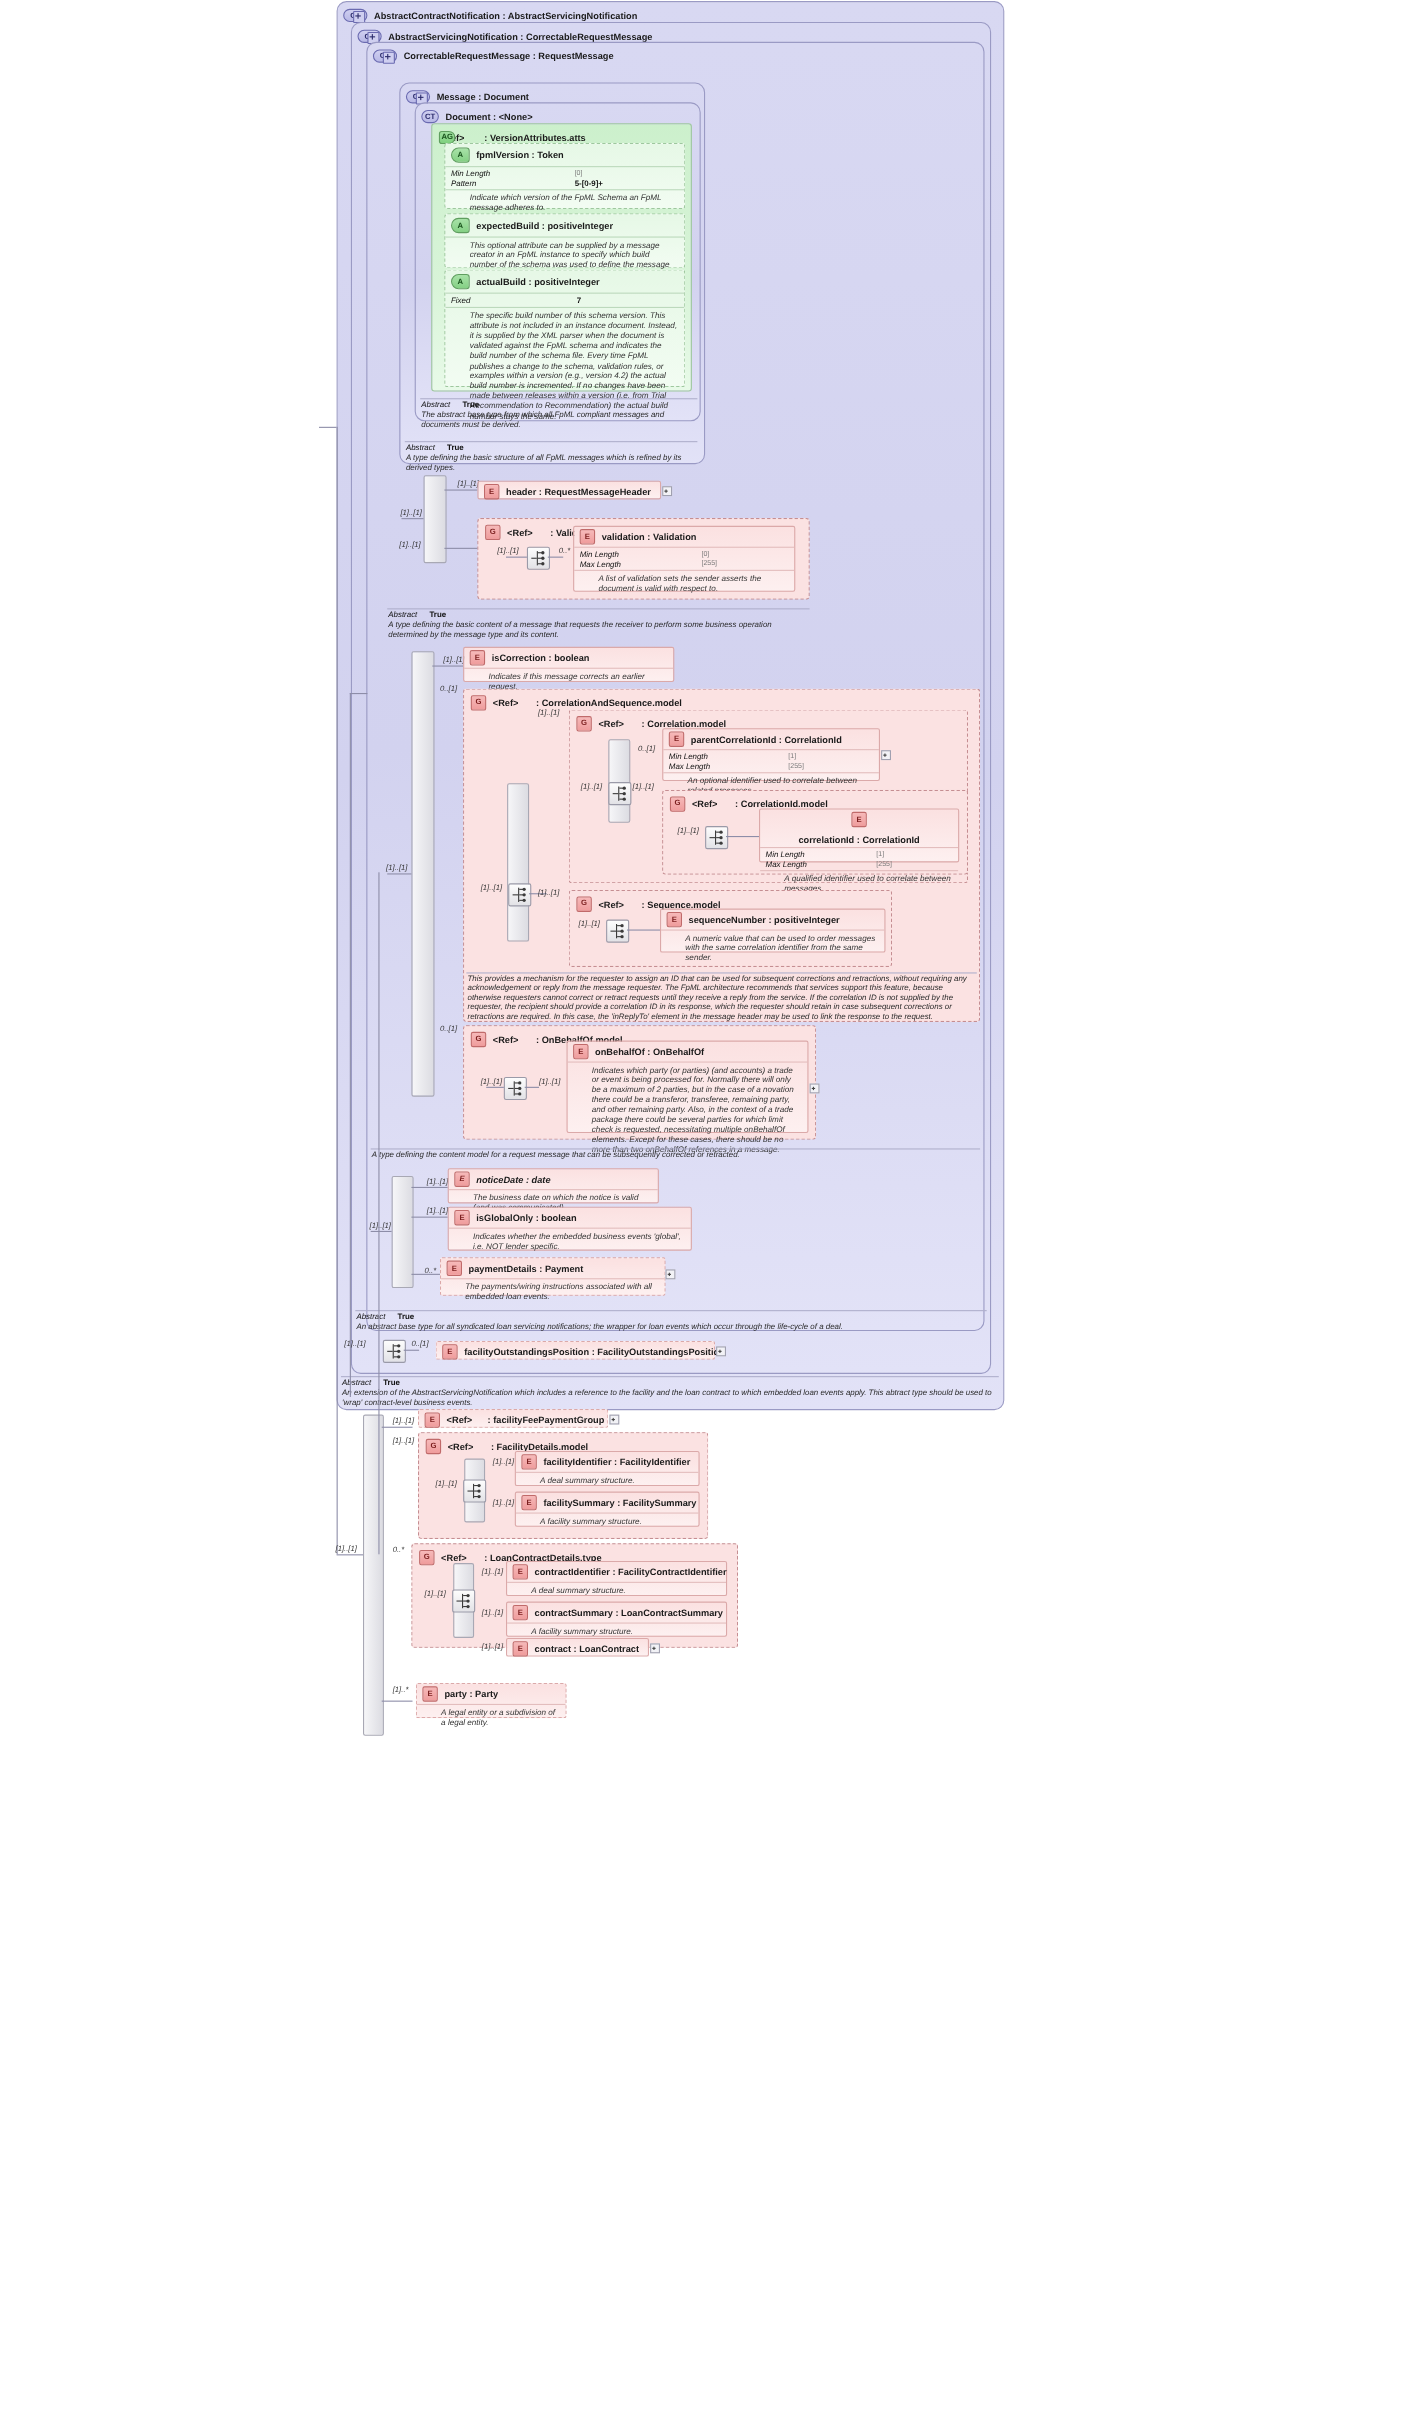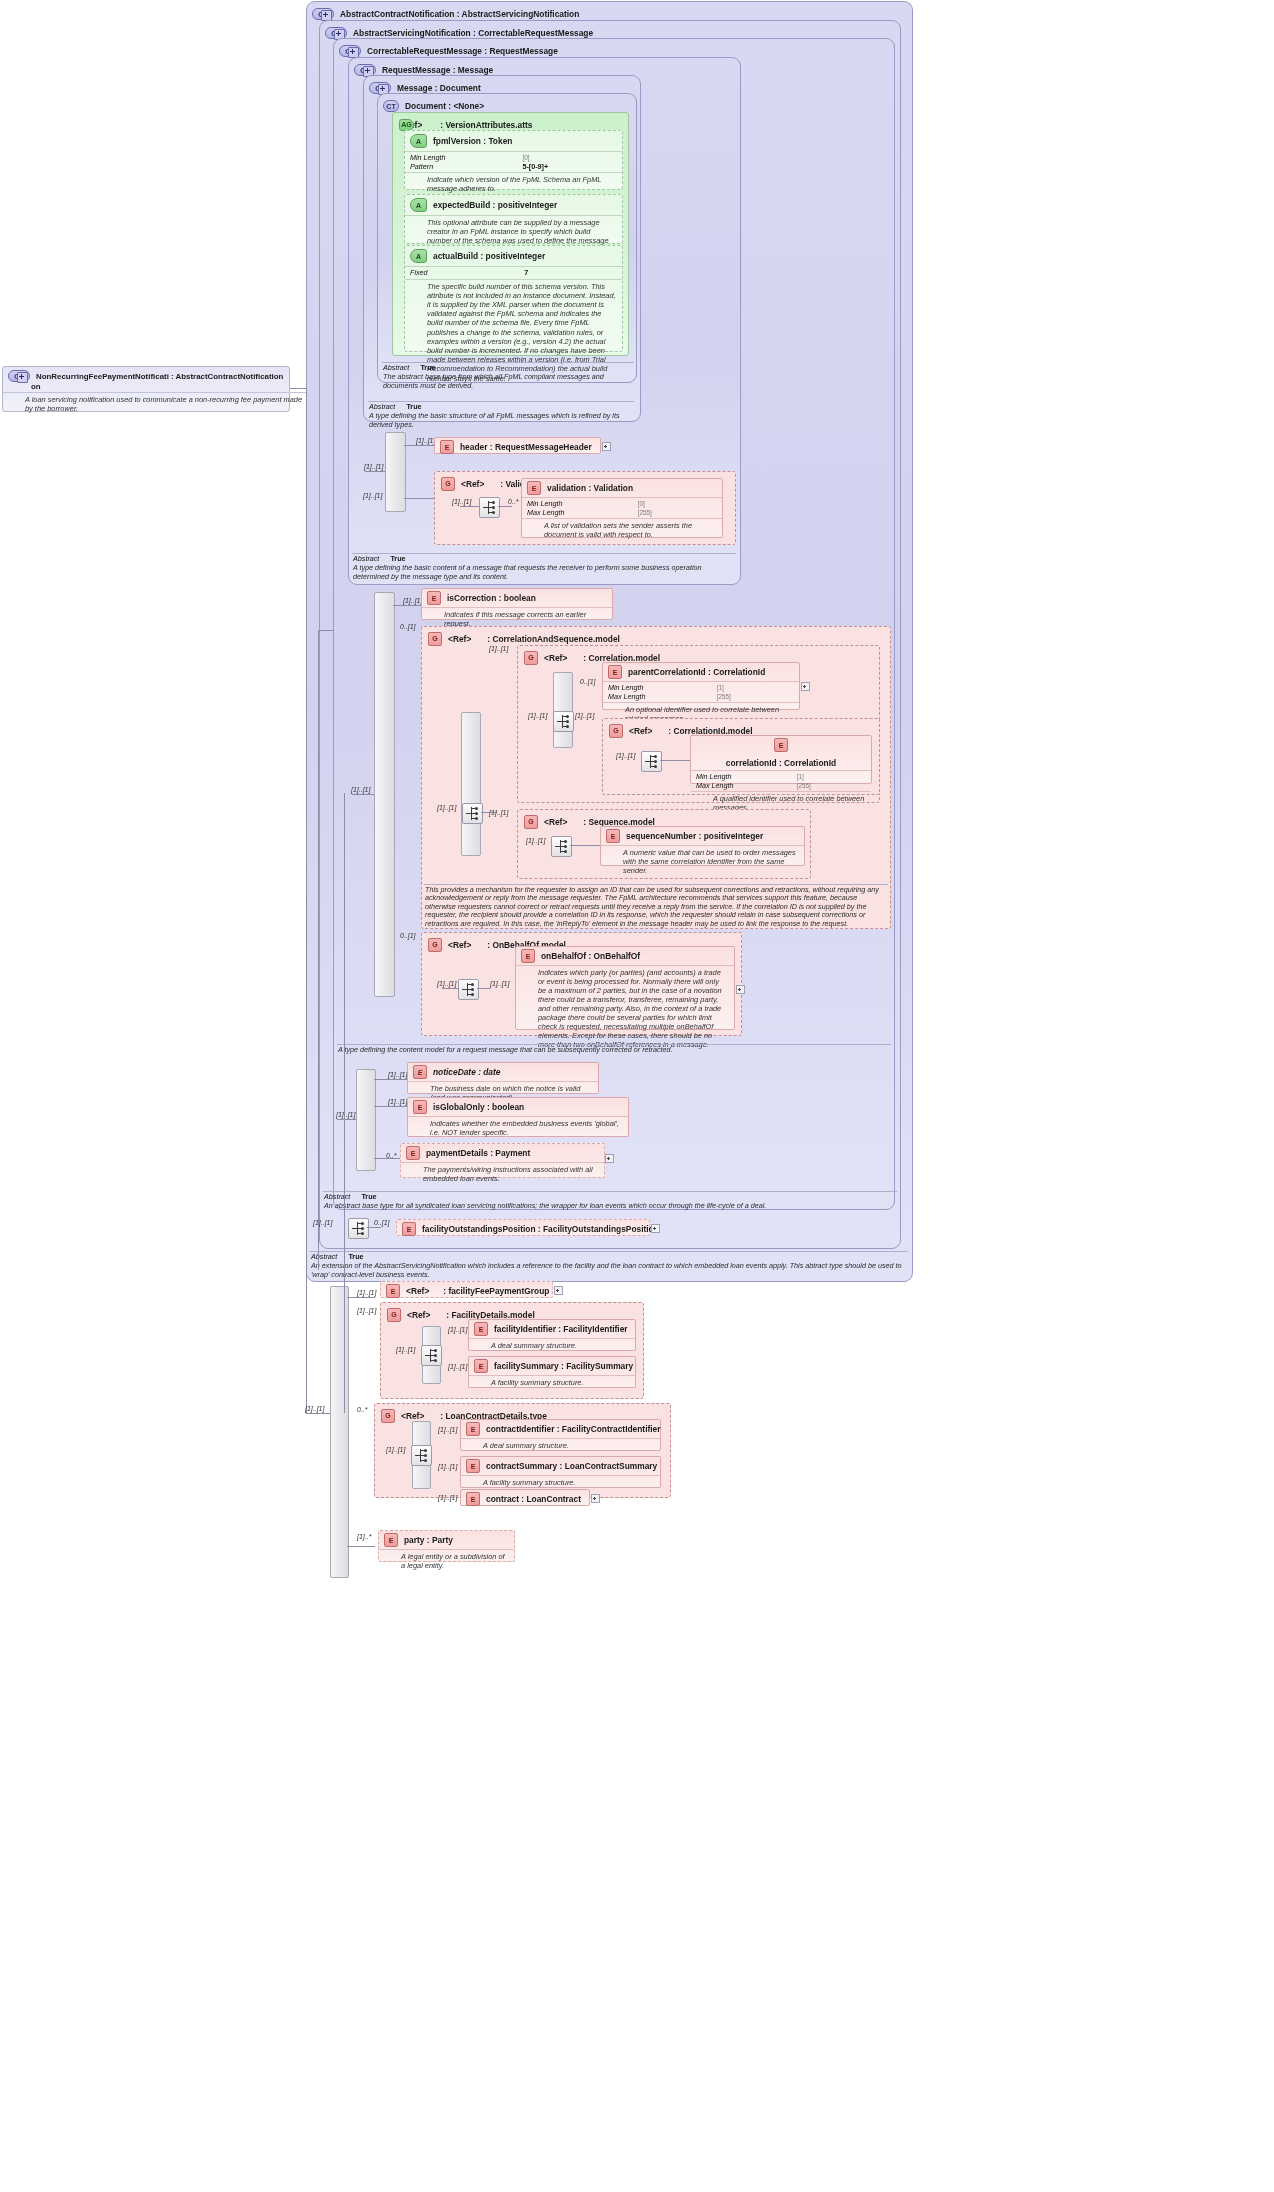--- a/index.html
+++ b/index.html
@@ -89,29 +89,20 @@
   
   .stub{position:absolute;width:7px;height:7px;border:1px solid #a0a0b0;background:#f2f2f6;}
   .stub:before{content:"";position:absolute;left:1px;top:3px;width:3px;height:1px;background:#444;}
   .stub:after{content:"";position:absolute;left:2px;top:2px;width:1px;height:3px;background:#444;}
 </style>
 </head>
 <body>
 
 <div id="page">
 
-  <div class="box white" style="left:2px;top:366px;width:288px;height:46px;border:1px solid #b5b5cc;
-              background:linear-gradient(180deg,#e4e4f6,#f2f2fb);border-radius:3px;">
-    <div class="title" style="padding:3px 5px 0 5px;">
-      <span class="tag ct">CT<span class="plus"></span></span>
-      <span class="lbl b" style="font-size:7.9px;">NonRecurringFeePaymentNotificati : AbstractContractNotification</span>
-    </div>
-    <div class="lbl b" style="position:absolute;left:28px;top:15px;font-size:7.9px;">on</div>
-    <div class="desc" style="position:absolute;left:0;top:25px;width:100%;border-top:1px solid #c3c3da;">A loan servicing notification used to communicate a non-recurring fee payment made by the borrower.</div>
-  </div>
   <div class="ln h" style="left:290px;top:388px;width:16px;"></div>
 
   <div class="ct" style="left:306px;top:1px;width:607px;height:1281px;">
     <div class="hdr">
       <span class="tag ct">CT<span class="plus"></span></span>
       <span class="lbl b">AbstractContractNotification : AbstractServicingNotification</span>
     </div>
   </div>
 
   <div class="ct" style="left:319px;top:20px;width:582px;height:1229px;">
@@ -121,26 +112,20 @@
     </div>
   </div>
 
   <div class="ct" style="left:333px;top:38px;width:562px;height:1172px;">
     <div class="hdr">
       <span class="tag ct">CT<span class="plus"></span></span>
       <span class="lbl b">CorrectableRequestMessage : RequestMessage</span>
     </div>
   </div>
 
-  <div class="ct" style="left:348px;top:57px;width:393px;height:528px;">
-    <div class="hdr">
-      <span class="tag ct">CT<span class="plus"></span></span>
-      <span class="lbl b">RequestMessage : Message</span>
-    </div>
-  </div>
 
   <div class="ct" style="left:363px;top:75px;width:278px;height:347px;">
     <div class="hdr">
       <span class="tag ct">CT<span class="plus"></span></span>
       <span class="lbl b">Message : Document</span>
     </div>
   </div>
 
   <div class="ct" style="left:377px;top:93px;width:260px;height:290px;">
     <div class="hdr">

